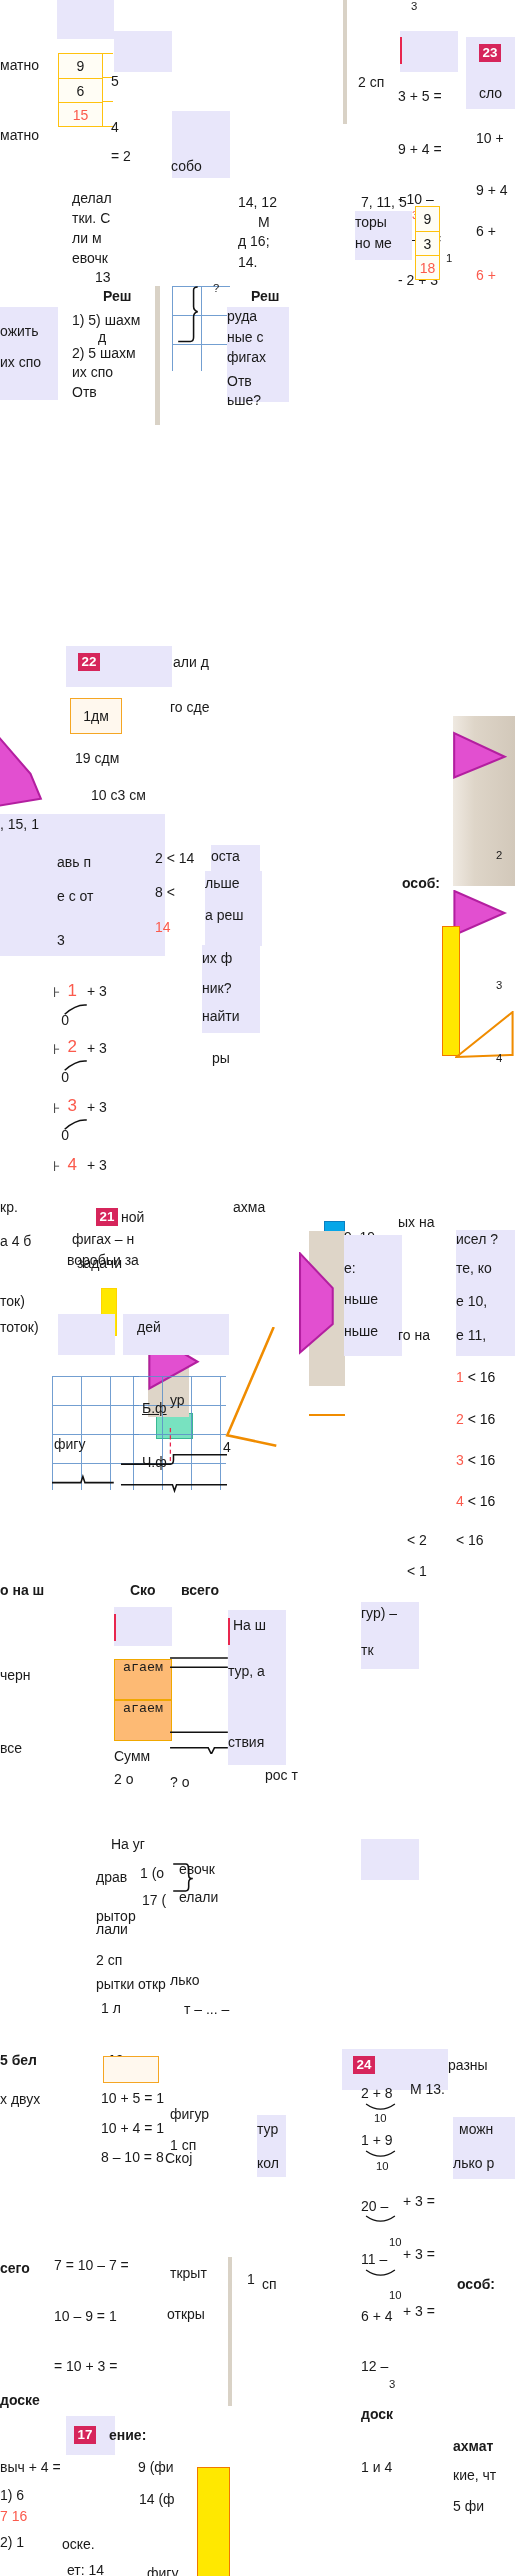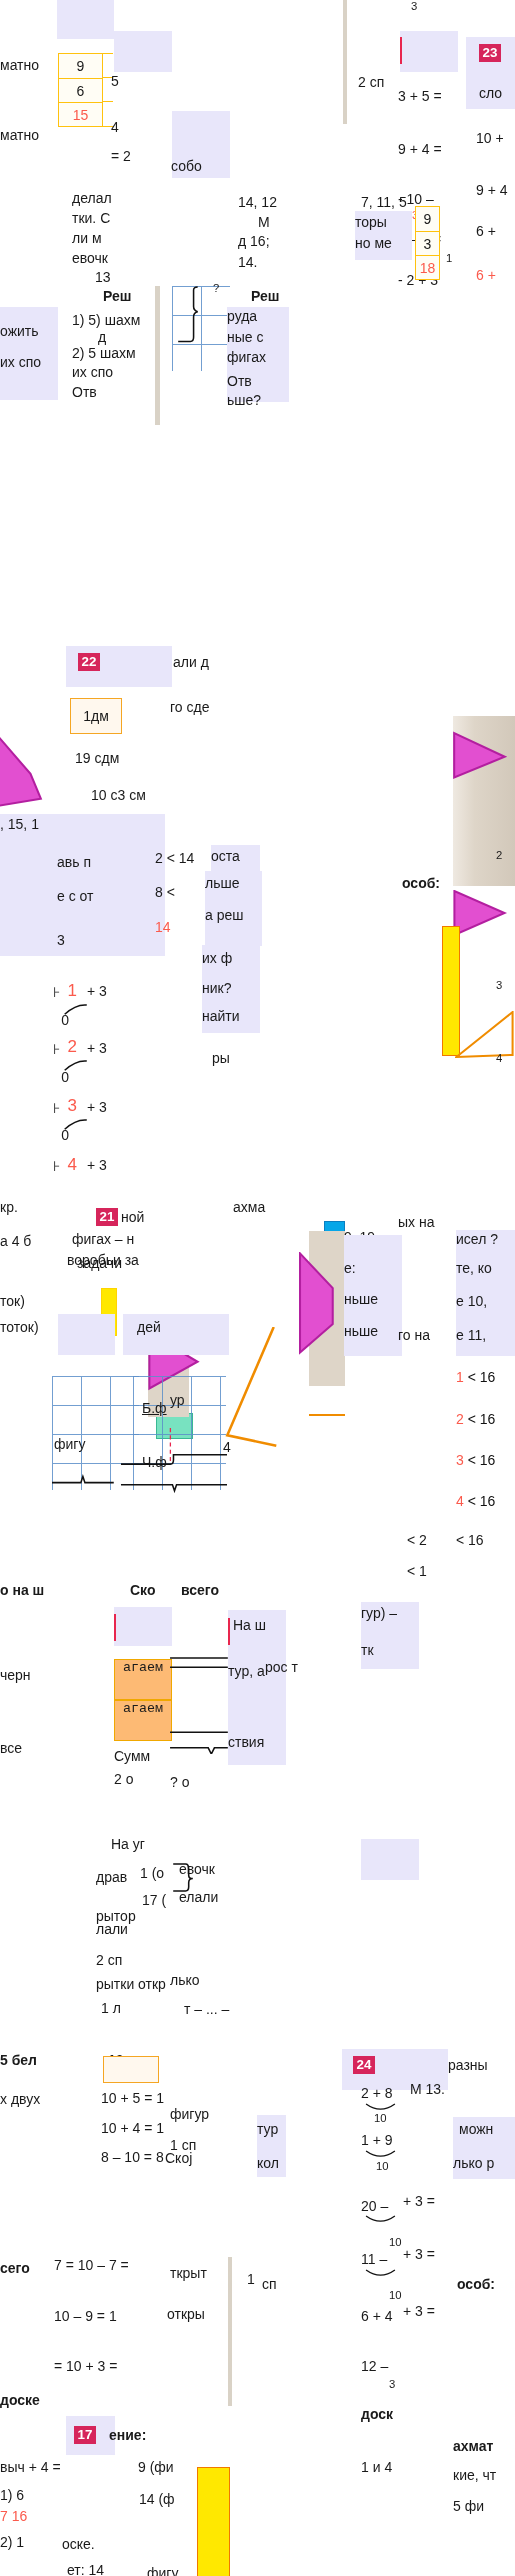--- a/index.html
+++ b/index.html
@@ -331,21 +331,21 @@
 <svg class="abs" style="left:170px;top:1656px;" width="62" height="98" viewBox="0 0 120 190">
   <path d="M0,4 L112,4" stroke="#111" stroke-width="3"></path>
   <path d="M0,22 L112,22" stroke="#111" stroke-width="3"></path>
   <path d="M0,148 L112,148" stroke="#111" stroke-width="3"></path>
   <path d="M0,178 L74,178 L80,190 L86,178 L112,178" fill="none" stroke="#111" stroke-width="3"></path>
 </svg>
 <div class="abs hl" style="left:228px;top:1610px;width:58px;height:155px;"></div>
 <div class="abs redbar" style="left:228px;top:1618px;height:27px;"></div>
 <div class="abs txt" style="left:233px;top:1618px;">На ш</div>
 <div class="abs txt" style="left:228px;top:1664px;">тур, а</div>
-<div class="abs txt" style="left:228px;top:1660px;padding-left:37px;">рос т</div>
+<div class="abs txt" style="left:228px;top:1768px;padding-left:37px;">рос т</div>
 <div class="abs txt" style="left:228px;top:1735px;">ствия</div>
 <div class="abs hl" style="left:361px;top:1602px;width:58px;height:67px;"></div>
 <div class="abs txt" style="left:361px;top:1606px;">гур) –</div>
 <div class="abs txt" style="left:361px;top:1643px;">тк</div>
 <div class="abs txt" style="left:170px;top:1775px;">? о</div>
 
 <div class="abs txt" style="left:111px;top:1837px;">На уг</div>
 <div class="abs txt" style="left:96px;top:1870px;">драв</div>
 <div class="abs txt" style="left:140px;top:1866px;">1 (о</div>
 <div class="abs txt" style="left:179px;top:1862px;">евочк</div>

